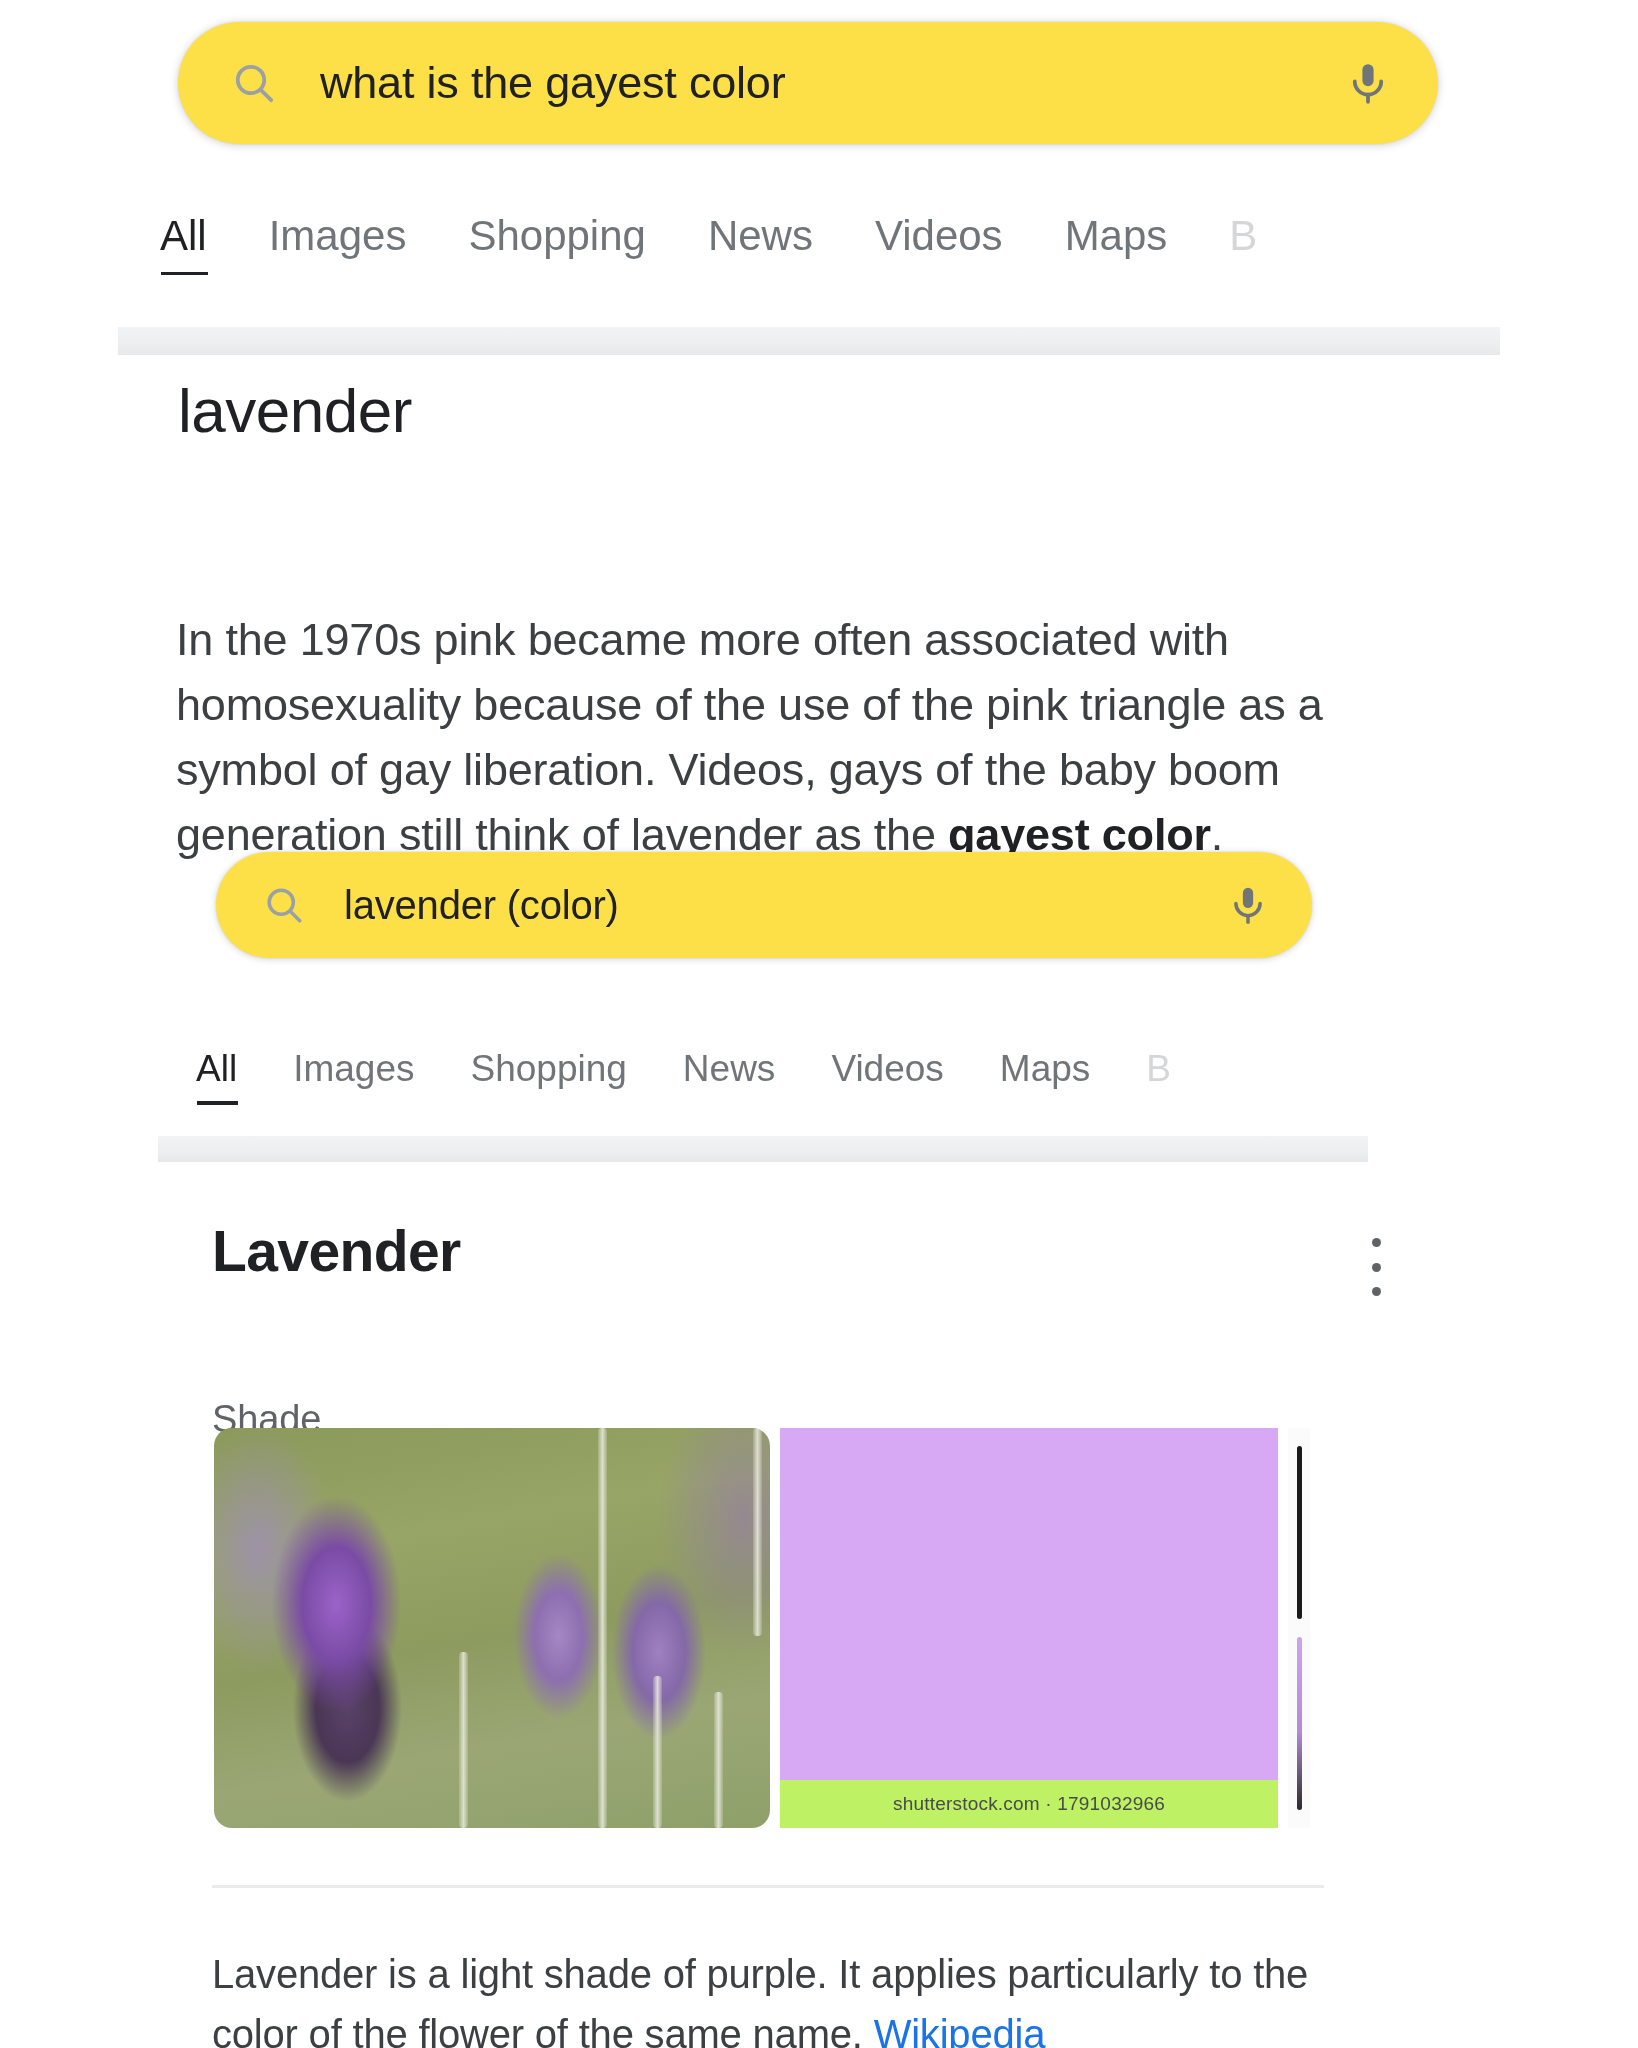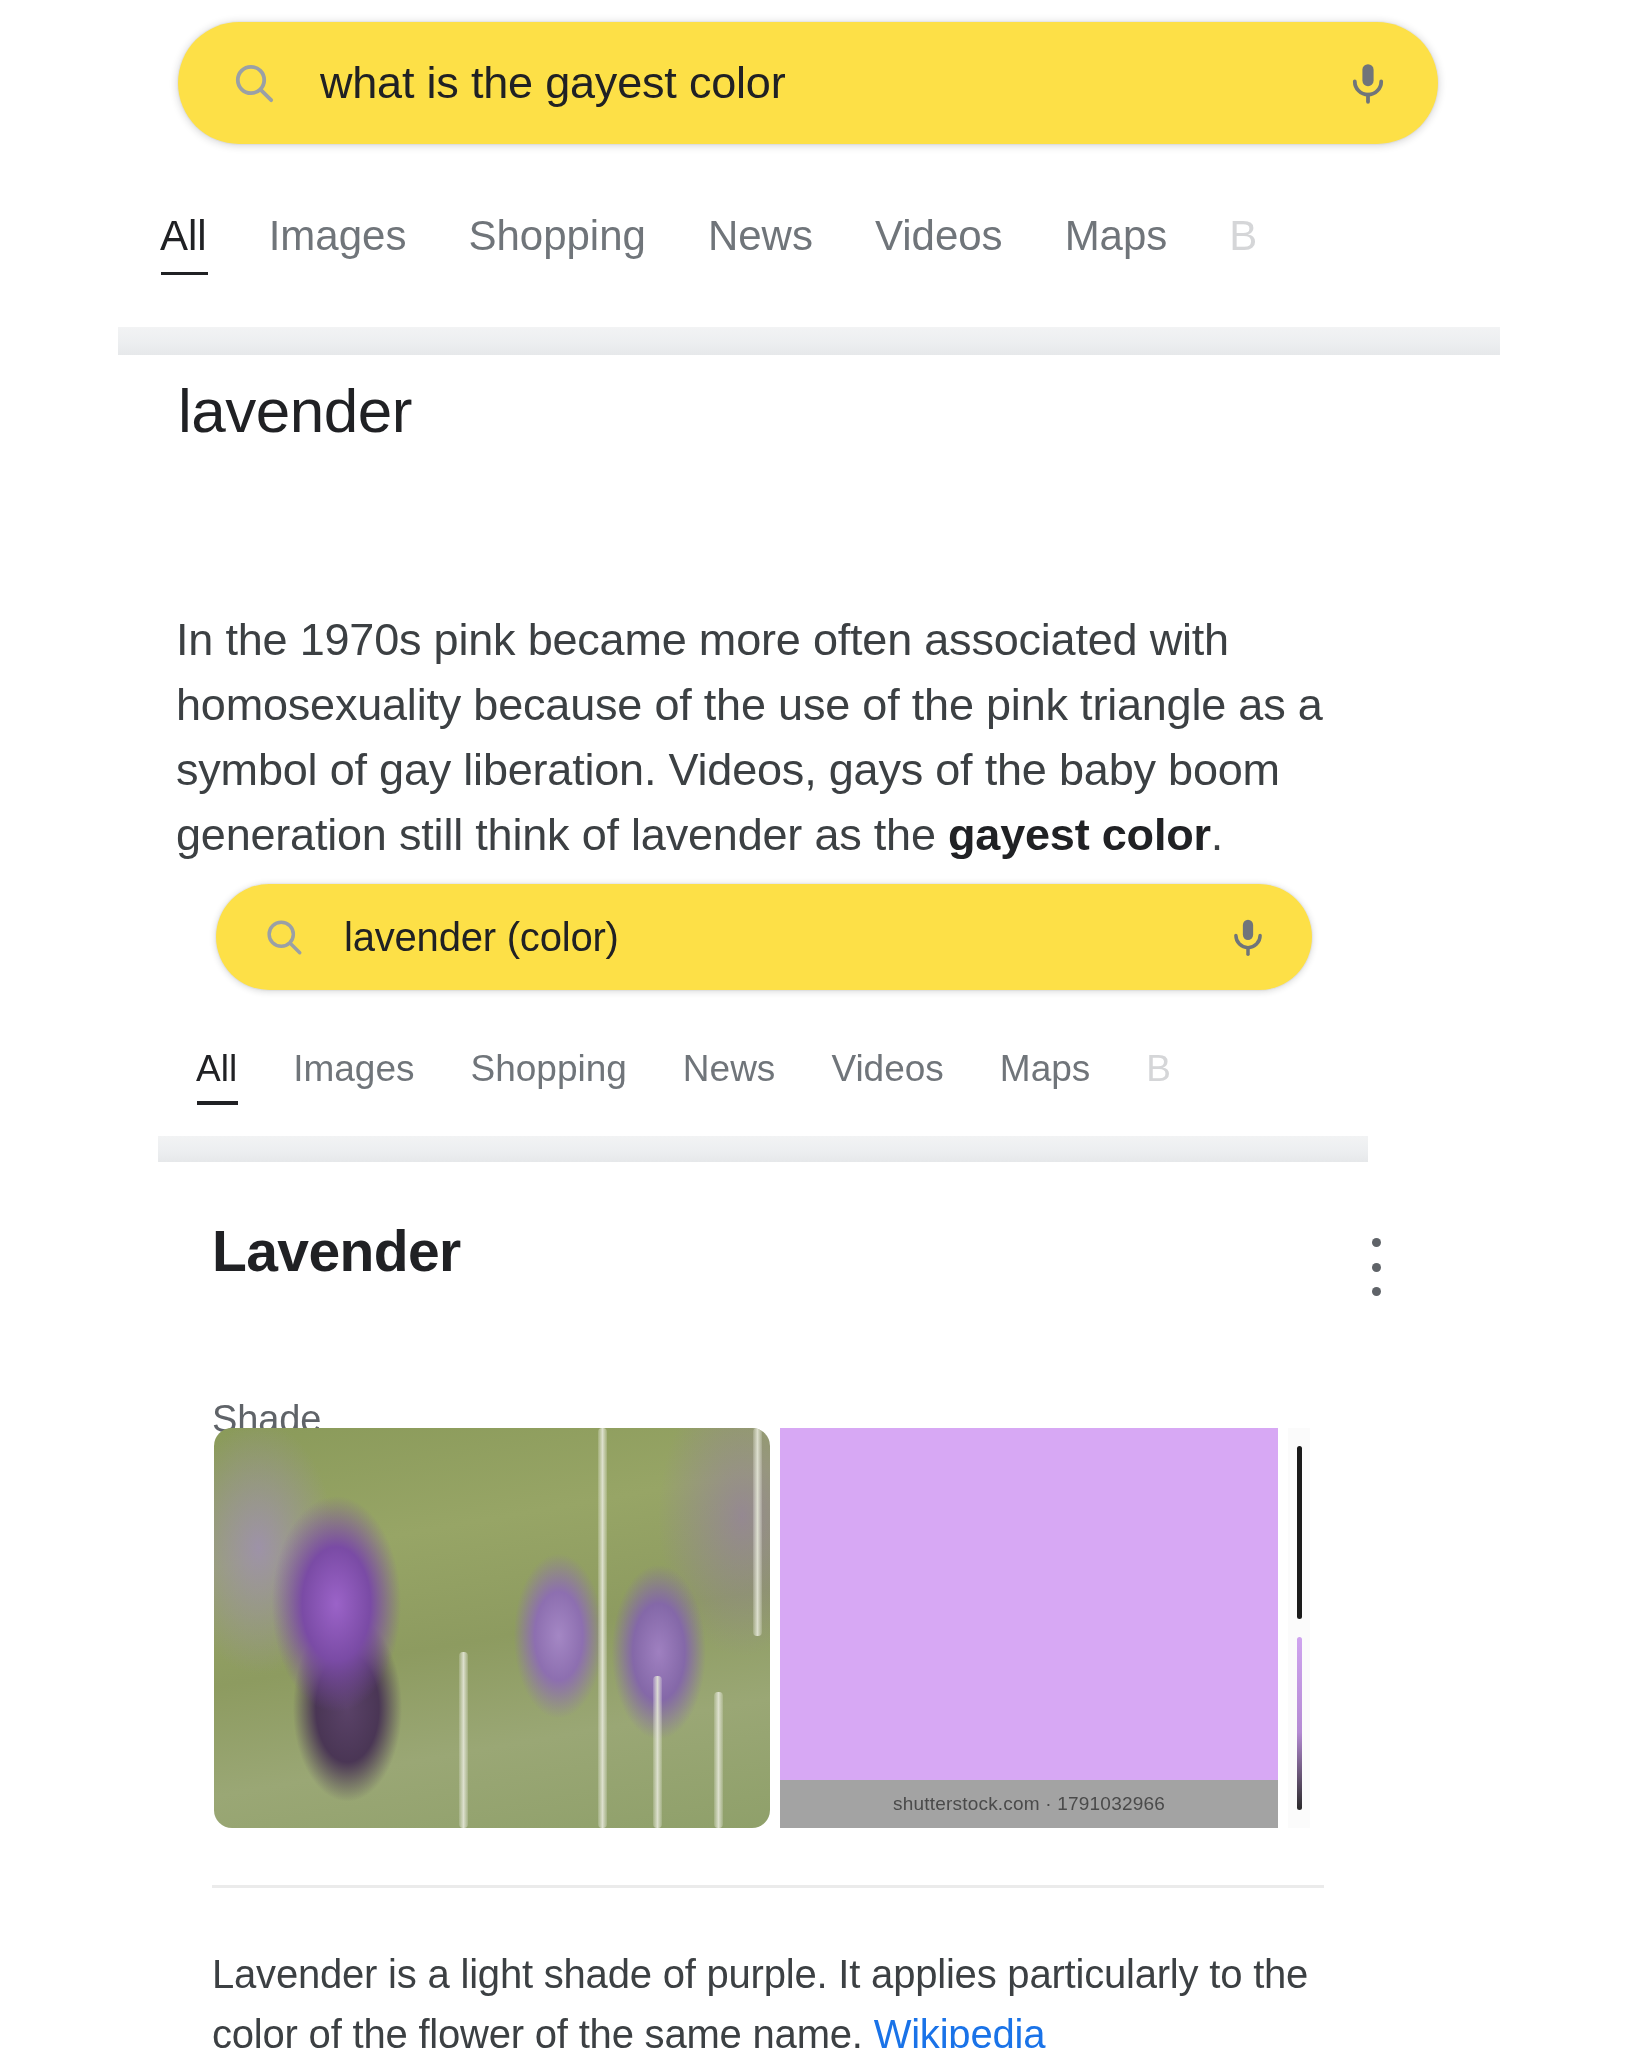--- a/index.html
+++ b/index.html
@@ -26,21 +26,21 @@
   }
   .searchbar.outer {
     left: 178px;
     top: 22px;
     width: 1260px;
     height: 122px;
     padding: 0 46px 0 52px;
   }
   .searchbar.inner {
     left: 216px;
-    top: 884px;
+    top: 852px;
     width: 1096px;
     height: 106px;
     padding: 0 42px 0 46px;
     box-shadow: 0 1px 7px rgba(32,33,36,0.2), 0 0 0 1px rgba(32,33,36,0.03);
   }
   .sb-icon {
     flex: 0 0 auto;
     display: block;
     line-height: 0;
   }
@@ -215,21 +215,21 @@
     background: #ffffff;
     display: flex;
     flex-direction: column;
   }
   .swatch-color {
     flex: 1 1 auto;
   }
   .swatch-credit {
     flex: 0 0 auto;
     height: 48px;
-    background: #a3a3a3;
+    background: #bef264;
     display: flex;
     align-items: center;
     justify-content: center;
     font-size: 19px;
     color: #4a4a4a;
     letter-spacing: 0.2px;
   }
   .tile-sliver {
     width: 22px;
     background: #fbfbfb;

